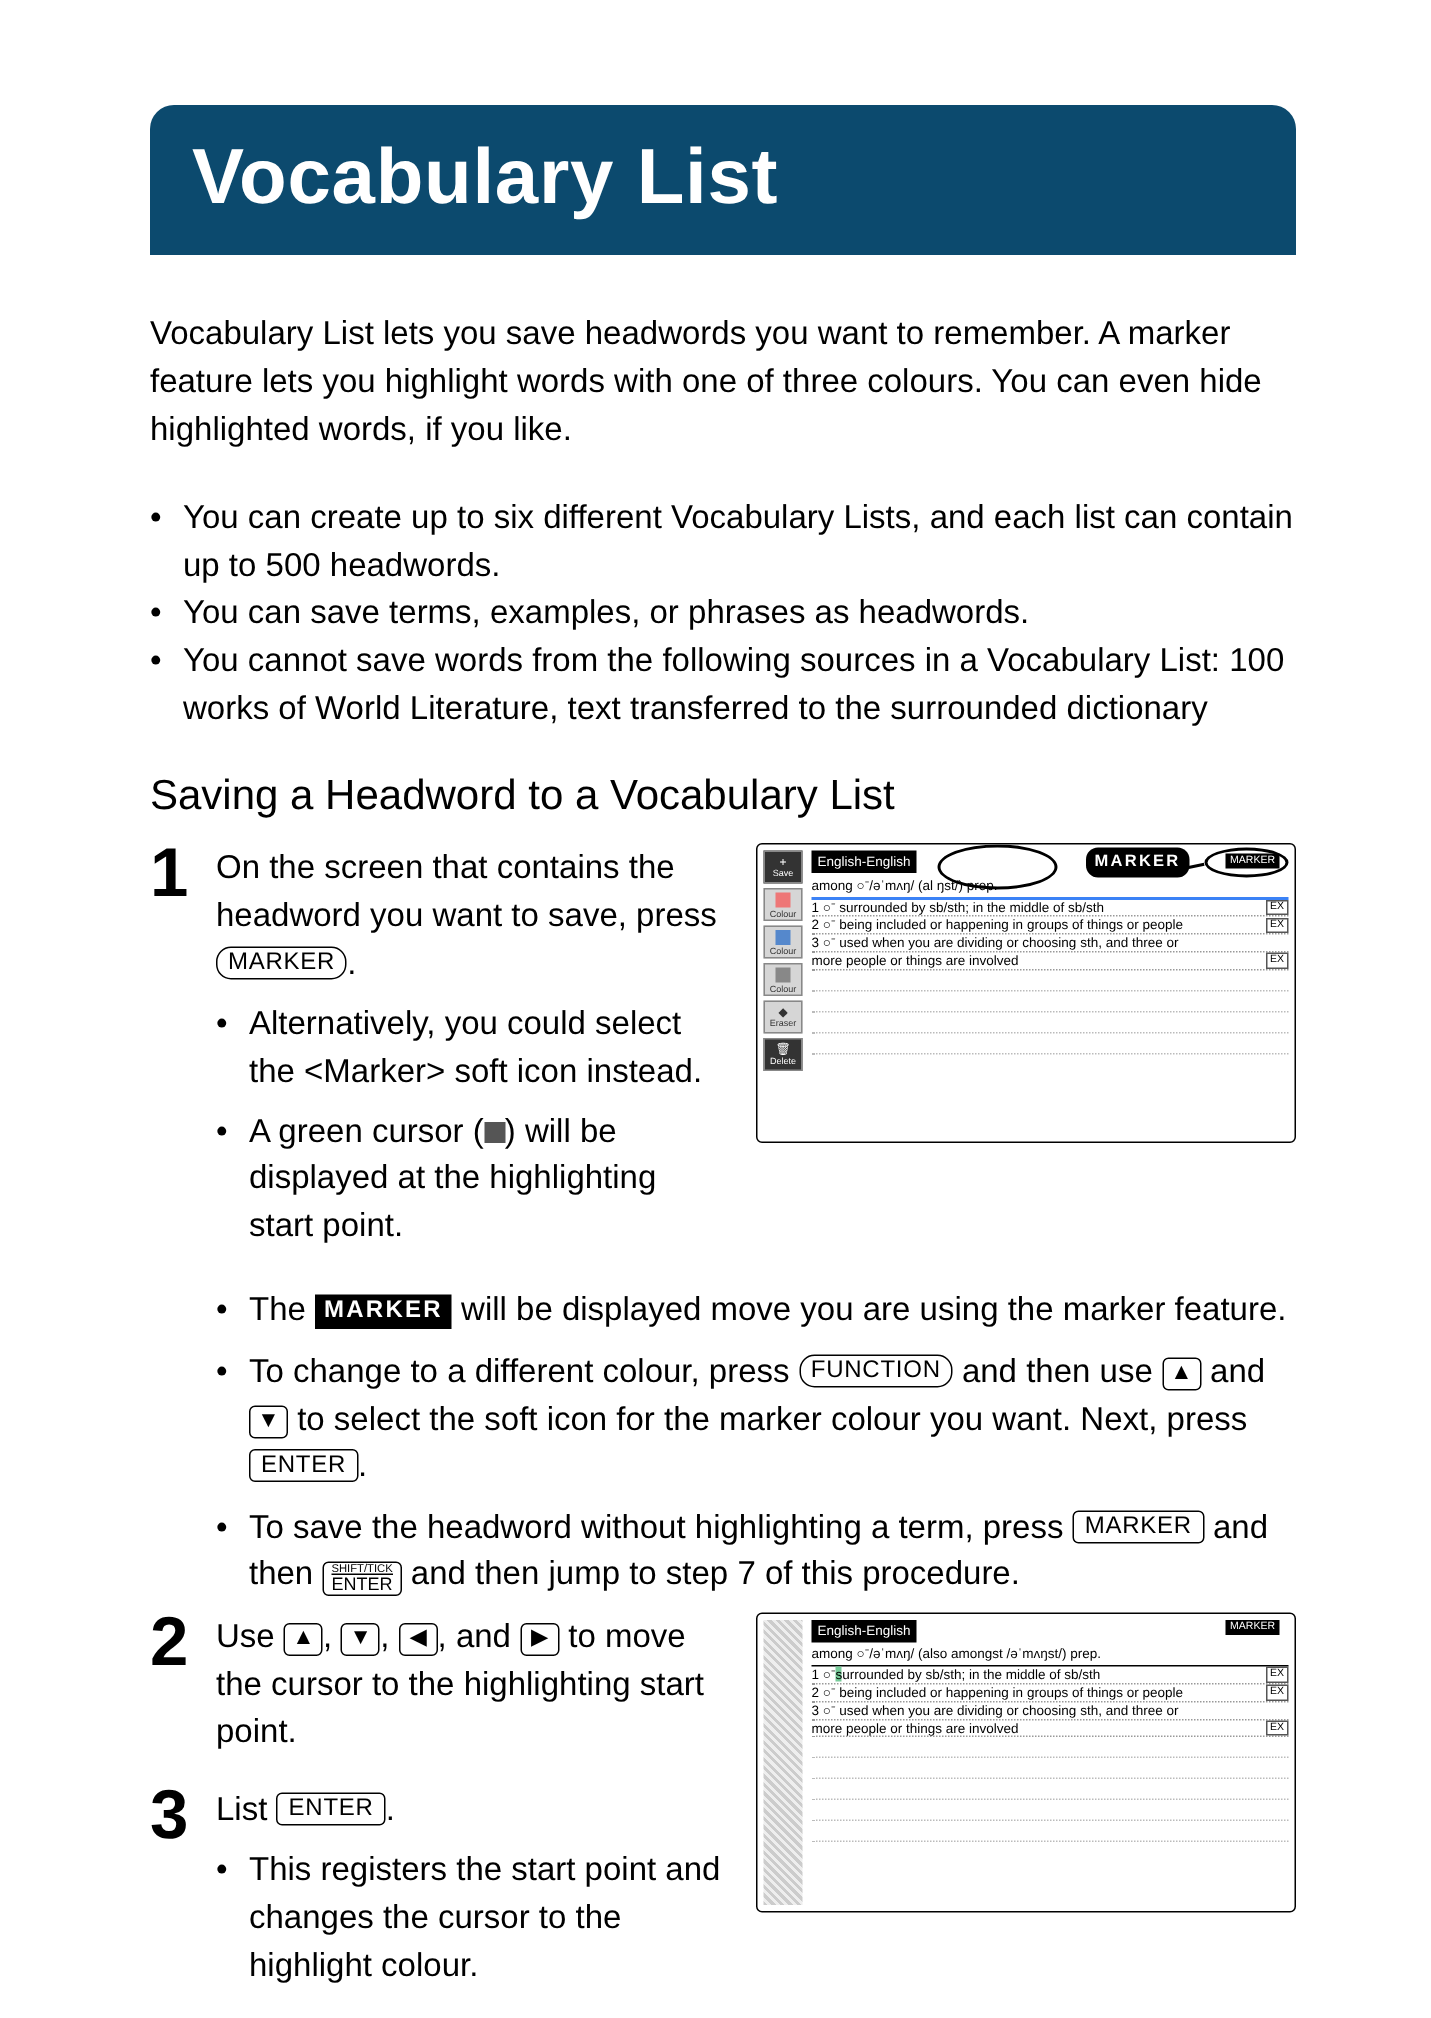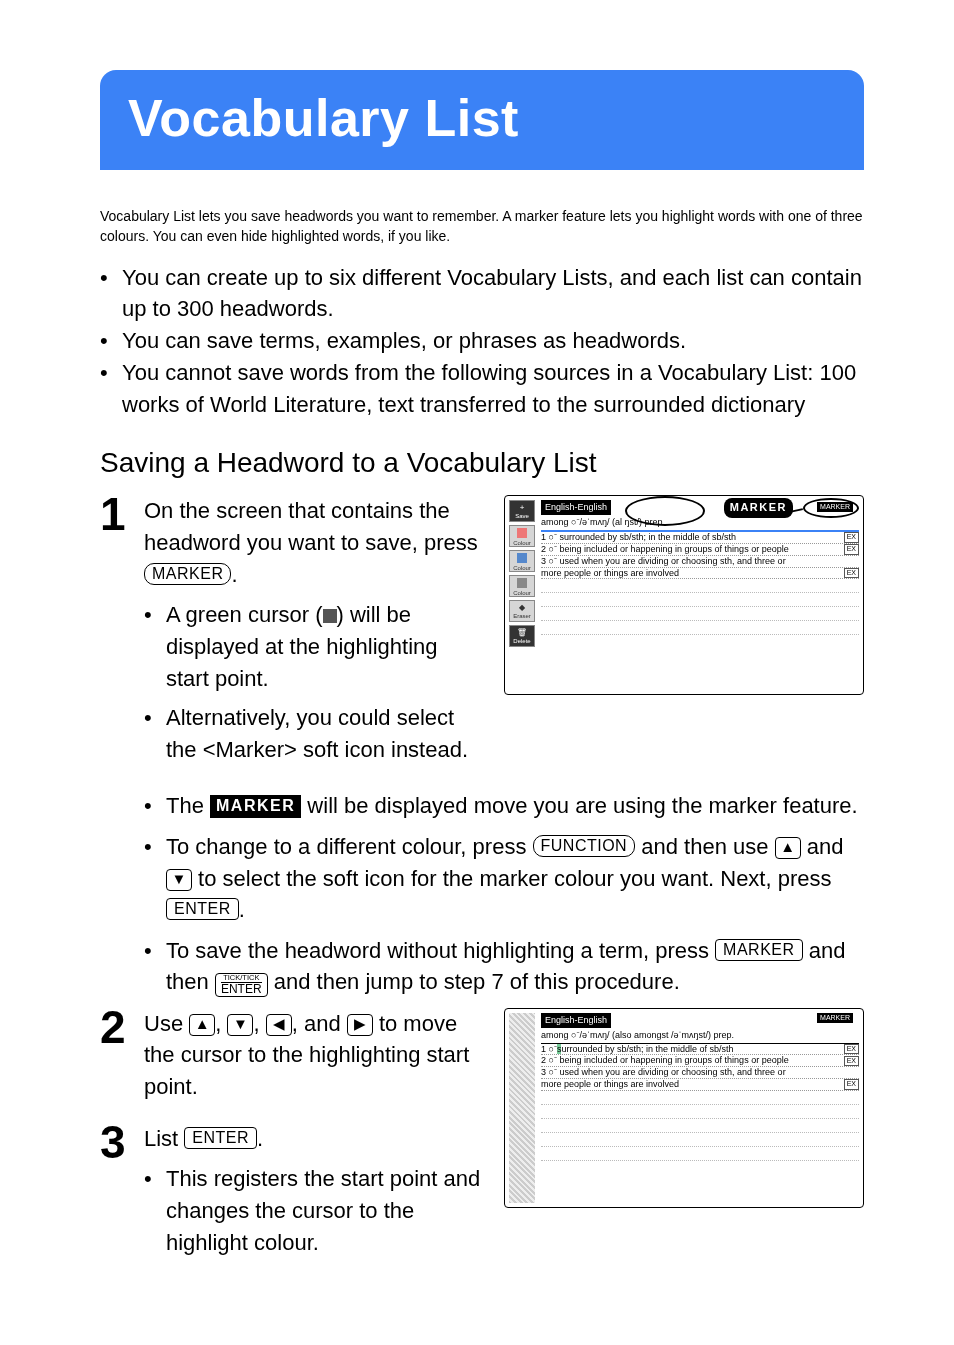--- a/index.html
+++ b/index.html
@@ -1,20 +1,20 @@
 <!DOCTYPE html>
 <html><head>
 <meta charset="utf-8">
 <style>
   * { box-sizing: border-box; margin: 0; padding: 0; }
   html, body { width: 954px; background: #fff; font-family: Arial, Helvetica, sans-serif; color: #000; }
   .page { padding: 70px 90px 40px 100px; }
-  .title-bar { background: #3b82f6; border-radius: 16px 16px 0 0; padding: 18px 28px 22px 28px; margin-bottom: 36px; }
+  .title-bar { background: #0c4a6e; border-radius: 16px 16px 0 0; padding: 18px 28px 22px 28px; margin-bottom: 36px; }
   .title-bar h1 { color: #fff; font-size: 52px; font-weight: bold; letter-spacing: 0.5px; }
-  .intro { font-size: 14px; line-height: 1.45; margin-bottom: 15px; }
+  .intro { font-size: 22px; line-height: 1.45; margin-bottom: 27px; }
   .bullets1 { list-style: none; padding: 0; margin: 0 0 26px 0; }
   .bullets1 > li { position: relative; padding-left: 22px; font-size: 22px; line-height: 1.45; }
   .bullets1 > li::before { content: "•"; position: absolute; left: 0; top: 0; font-size: 22px; }
   h2.section { font-size: 28px; font-weight: normal; margin: 6px 0 16px 0; }
   .step { display: flex; align-items: flex-start; margin-bottom: 16px; }
   .step-num { font-size: 46px; font-weight: bold; width: 44px; min-width: 44px; text-align: left; line-height: 1; margin-top: -4px; }
   .step-body { flex: 1; font-size: 22px; line-height: 1.45; }
   .two-col { display: flex; gap: 22px; }
   .two-col .left { flex: 1; }
   .two-col .right { flex: 0 0 360px; }
@@ -55,38 +55,38 @@
 
 <div class="page">
 
   <div class="title-bar">
     <h1>Vocabulary List</h1>
   </div>
 
   <p class="intro">Vocabulary List lets you save headwords you want to remember. A marker feature lets you highlight words with one of three colours. You can even hide highlighted words, if you like.</p>
 
   <ul class="bullets1">
-    <li>You can create up to six different Vocabulary Lists, and each list can contain up to 300 headwords.</li>
+    <li>You can create up to six different Vocabulary Lists, and each list can contain up to 500 headwords.</li>
     <li>You can save terms, examples, or phrases as headwords.</li>
     <li>You cannot save words from the following sources in a Vocabulary List: 100 works of World Literature, text transferred to the surrounded dictionary</li>
   </ul>
 
   <h2 class="section">Saving a Headword to a Vocabulary List</h2>
 
   <div class="step">
     <div class="step-num">1</div>
     <div class="step-body">
       <div class="two-col">
         <div class="left">
           <span>On the screen that contains the headword you want to save, press </span><span class="key">MARKER</span><span>.</span>
           <ul class="sub-bullets">
+            <li>Alternatively, you could select the &lt;Marker&gt; soft icon instead.</li>
             <li>
               <span>A green cursor (</span><span class="sq"></span><span>) will be displayed at the highlighting start point.</span>
             </li>
-            <li>Alternatively, you could select the &lt;Marker&gt; soft icon instead.</li>
           </ul>
         </div>
         <div class="right">
 
           <div class="screenshot" style="height:200px;">
             <div class="ss-marker-badge">MARKER</div>
             <div class="ss-marker-small">MARKER</div>
             <span class="callout-oval" style="top:0px; left:120px; width:80px; height:30px;"></span>
             <span class="callout-oval" style="top:2px; right:4px; width:56px; height:20px;"></span>
             <span class="callout-line" style="top:14px; right:60px; width:18px; height:2px; transform:rotate(-12deg);"></span>
@@ -148,21 +148,21 @@
   </div>
 
   <ul class="full-bullets">
     <li>
       <span>The </span><span class="marker-inv">MARKER</span><span> will be displayed move you are using the marker feature.</span>
     </li>
     <li>
       <span>To change to a different colour, press </span><span class="key">FUNCTION</span><span> and then use </span><span class="key-arrow">▲</span><span> and </span><span class="key-arrow">▼</span><span> to select the soft icon for the marker colour you want. Next, press </span><span class="key rect">ENTER</span><span>.</span>
     </li>
     <li>
-      <span>To save the headword without highlighting a term, press </span><span class="key rect">MARKER</span><span> and then </span><span class="enter-stack"><span class="top">TICK/TICK</span><span class="bot">ENTER</span></span><span> and then jump to step 7 of this procedure.</span>
+      <span>To save the headword without highlighting a term, press </span><span class="key rect">MARKER</span><span> and then </span><span class="enter-stack"><span class="top">SHIFT/TICK</span><span class="bot">ENTER</span></span><span> and then jump to step 7 of this procedure.</span>
     </li>
   </ul>
 
   <div class="step">
     <div class="step-num">2</div>
     <div class="step-body">
       <div class="two-col">
         <div class="left">
           <span>Use </span><span class="key-arrow">▲</span><span>, </span><span class="key-arrow">▼</span><span>, </span><span class="key-arrow">◀</span><span>, and </span><span class="key-arrow">▶</span><span> to move the cursor to the highlighting start point.</span>
 

